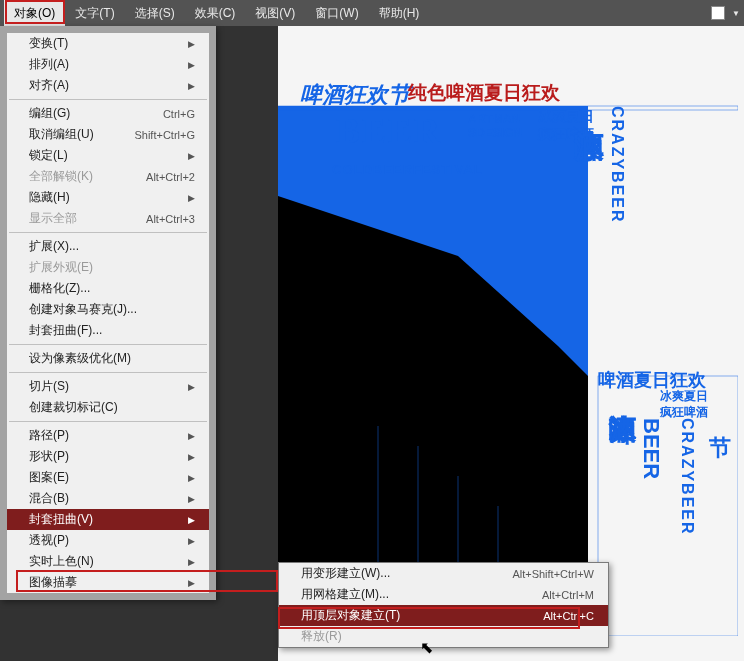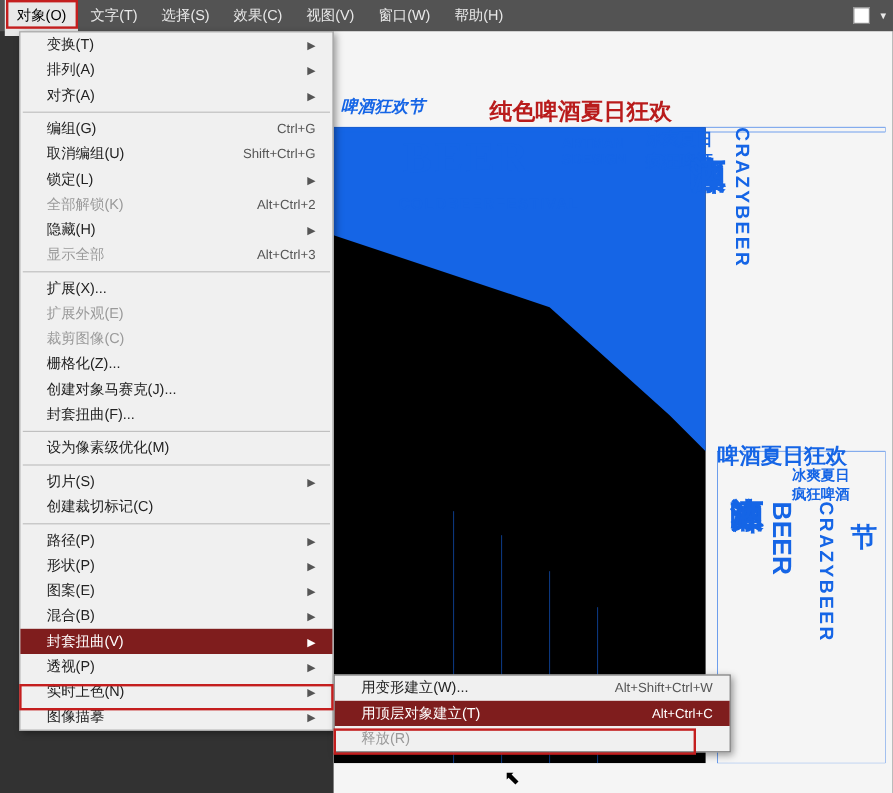--- a/index.html
+++ b/index.html
@@ -1,20 +1,20 @@
 <!DOCTYPE html>
 <html><head>
 <meta charset="utf-8">
 <style>
 * { margin: 0; padding: 0; box-sizing: border-box; font-family: "Microsoft YaHei", sans-serif; }
 body { width: 744px; height: 661px; background: #323232; overflow: hidden; position: relative; }
 .menubar { height: 26px; background: #535353; display: flex; align-items: center; padding: 0 4px; color: #e8e8e8; font-size: 12px; }
 .menu-top { padding: 8px 10px; cursor: pointer; }
 .menu-top.active { background: #e8e8e8; color: #000; }
-.dropdown { position: absolute; left: 16px; top: 26px; width: 262px; background: #f0f0f0; border: 1px solid #a3a3a3; box-shadow: 2px 2px 6px rgba(0,0,0,0.4); color: #222; font-size: 12px; z-index: 10; }
+.dropdown { position: absolute; left: 0; top: 26px; width: 216px; background: #f0f0f0; border: 7px solid #a3a3a3; box-shadow: 2px 2px 6px rgba(0,0,0,0.4); color: #222; font-size: 12px; z-index: 10; }
 .menu-item { display: flex; justify-content: space-between; align-items: center; padding: 4px 14px 4px 22px; height: 21px; position: relative; }
 .menu-item.hovered { background: #7f1d1d; color: #fff; }
 .menu-item.disabled { color: #9a9a9a; }
 .menu-sep { height: 1px; background: #c0c0c0; margin: 3px 2px; }
 .shortcut { color: #555; font-size: 11px; }
 .menu-item.hovered .shortcut { color: #fff; }
 .sub-arrow { font-size: 9px; color: #555; }
 .menu-item.hovered .sub-arrow { color: #fff; }
 .submenu { position: absolute; left: 278px; top: 562px; width: 331px; background: #f0f0f0; border: 1px solid #7a7a7a; box-shadow: 2px 2px 6px rgba(0,0,0,0.4); color: #222; font-size: 12px; z-index: 11; }
 .canvas-area { position: absolute; left: 278px; top: 26px; right: 0; bottom: 0; background: #f5f5f5; }
@@ -86,23 +86,20 @@
       <span>显示全部</span>
       <span class="shortcut">Alt+Ctrl+3</span>
     </div>
     <div class="menu-sep"></div>
     <div class="menu-item">
       <span>扩展(X)...</span>
     </div>
     <div class="menu-item disabled">
       <span>扩展外观(E)</span>
     </div>
-    <div class="menu-item disabled">
-      <span>裁剪图像(C)</span>
-    </div>
     <div class="menu-item">
       <span>栅格化(Z)...</span>
     </div>
     <div class="menu-item">
       <span>创建对象马赛克(J)...</span>
     </div>
     <div class="menu-item">
       <span>封套扭曲(F)...</span>
     </div>
     <div class="menu-sep"></div>
@@ -148,20 +145,24 @@
     </div>
     <div class="menu-item">
       <span>图像描摹</span>
       <span class="sub-arrow">▶</span>
     </div>
   </div>
 <div class="submenu" id="submenu">
     <div class="menu-item">
       <span>用变形建立(W)...</span>
       <span class="shortcut">Alt+Shift+Ctrl+W</span>
+    </div>
+    <div class="menu-item">
+      <span>用网格建立(M)...</span>
+      <span class="shortcut">Alt+Ctrl+M</span>
     </div>
     <div class="menu-item hovered">
       <span>用顶层对象建立(T)</span>
       <span class="shortcut">Alt+Ctrl+C</span>
     </div>
     <div class="menu-item disabled">
       <span>释放(R)</span>
     </div>
   </div>
 
@@ -170,21 +171,21 @@
     <rect x="0" y="0" width="460" height="560" fill="#f5f5f5"></rect>
     <polygon points="0,30 310,30 310,560 0,560" fill="#000"></polygon>
     <polygon points="0,30 310,30 310,300 280,270 180,180 0,120" fill="#1565e6"></polygon>
     <line x1="100" y1="350" x2="100" y2="560" stroke="#1565e6" stroke-width="0.5"></line>
     <line x1="140" y1="370" x2="140" y2="560" stroke="#1565e6" stroke-width="0.5"></line>
     <line x1="180" y1="400" x2="180" y2="560" stroke="#1565e6" stroke-width="0.5"></line>
     <line x1="220" y1="430" x2="220" y2="560" stroke="#1565e6" stroke-width="0.5"></line>
     <rect x="0" y="30" width="460" height="4" fill="none" stroke="#1565e6" stroke-width="0.5"></rect>
     <rect x="320" y="300" width="140" height="260" fill="none" stroke="#1565e6" stroke-width="0.5"></rect>
   </svg>
-  <div style="position:absolute;left:6px;top:54px;color:#1565e6;font-family:Impact;font-size:14px;font-style:italic;font-weight:bold">啤酒狂欢节</div>
+  <div style="position:absolute;left:22px;top:54px;color:#1565e6;font-family:Impact;font-size:22px;font-style:italic;font-weight:bold">啤酒狂欢节</div>
   <div style="position:absolute;left:130px;top:54px;color:#b91c1c;font-size:19px;font-weight:bold">纯色啤酒夏日狂欢</div>
   <div style="position:absolute;left:58px;top:84px;color:#1565e6;font-family:Impact;font-size:36px;font-weight:900;letter-spacing:2px">BEER</div>
   <div style="position:absolute;left:190px;top:86px;color:#1565e6;font-size:12px;font-weight:bold">ARTMAN</div>
   <div style="position:absolute;left:190px;top:100px;color:#1565e6;font-size:12px;font-weight:bold">SDESIGN</div>
   <div style="position:absolute;left:260px;top:82px;color:#1565e6;font-size:14px;font-weight:bold">冰爽夏日</div>
   <div style="position:absolute;left:260px;top:100px;color:#1565e6;font-size:14px;font-weight:bold">疯狂啤酒</div>
   <div style="position:absolute;left:54px;top:136px;color:#1565e6;font-size:13px;font-weight:900;letter-spacing:1px">COLDBEERFESTIVAL</div>
   <div style="position:absolute;left:290px;top:80px;color:#1565e6;font-size:30px;font-weight:bold;writing-mode:vertical-rl">冰爽啤酒</div>
   <div style="position:absolute;left:330px;top:80px;color:#1565e6;font-size:16px;font-weight:900;writing-mode:vertical-rl;letter-spacing:2px">CRAZYBEER</div>
   <div style="position:absolute;left:320px;top:342px;color:#1565e6;font-size:18px;font-weight:bold">啤酒夏日狂欢</div>

